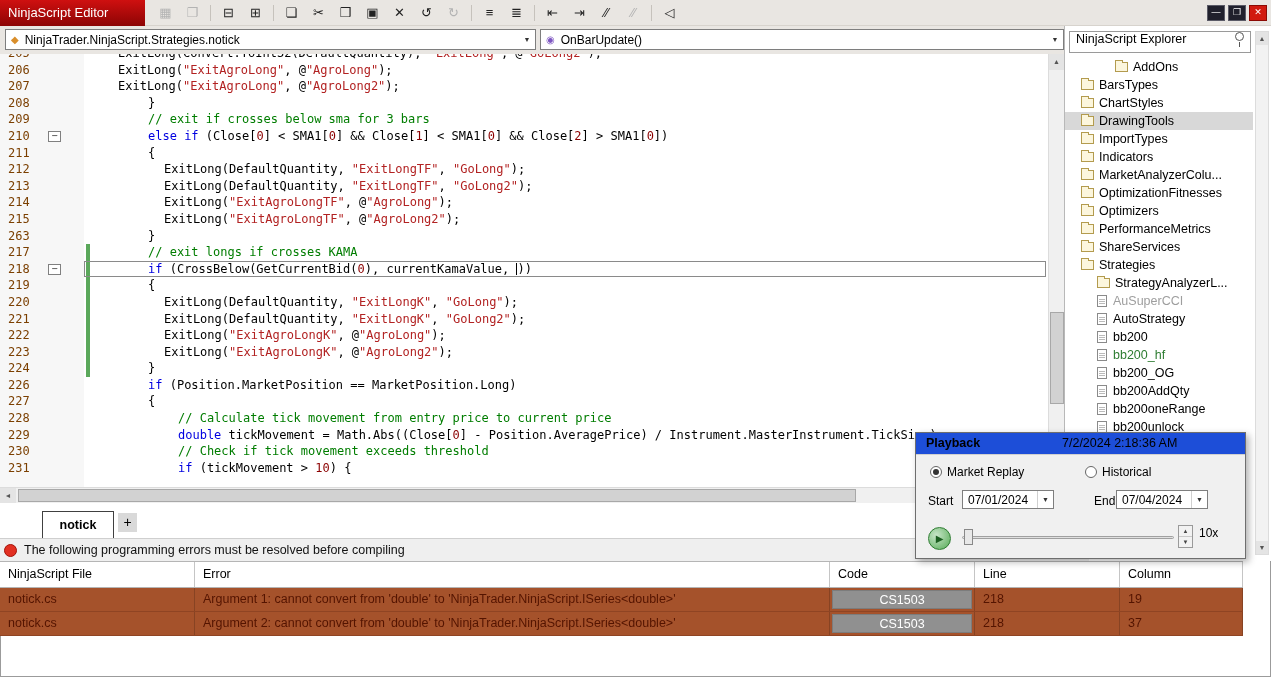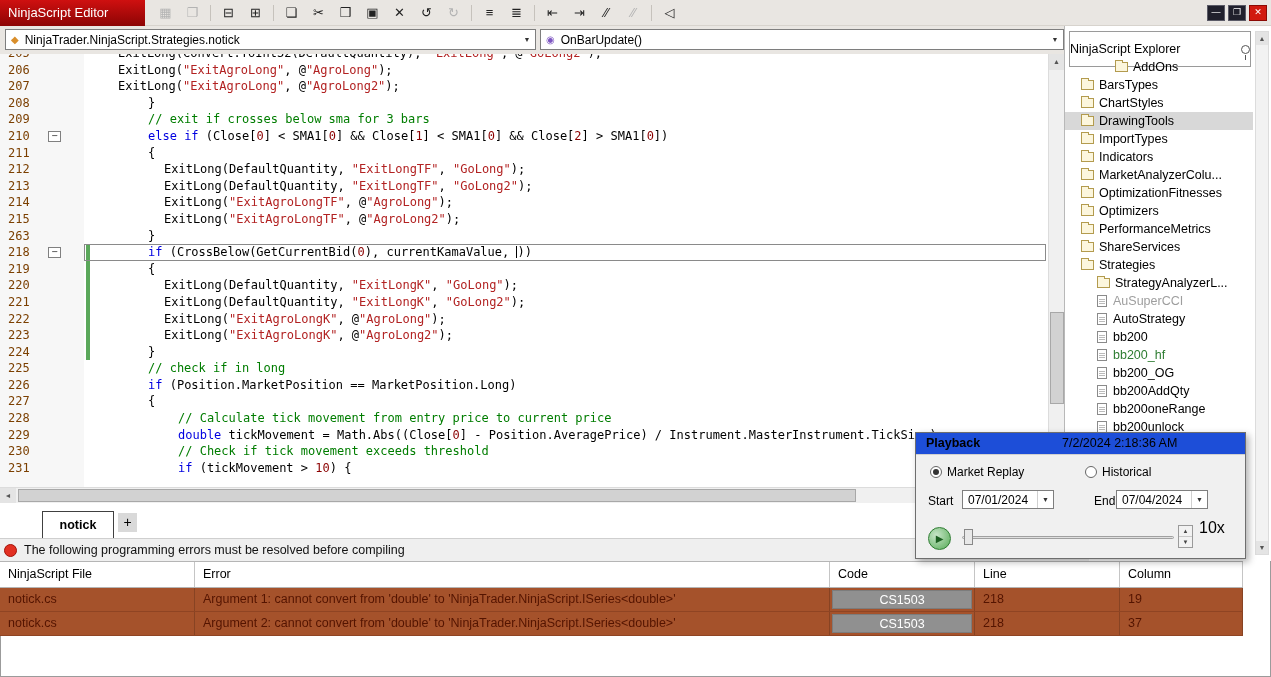--- a/index.html
+++ b/index.html
@@ -53,21 +53,21 @@
   .sb-btn { width:16px; height:16px; font-size:7px; line-height:16px; text-align:center; color:#555; background:#e4e4e4; flex:0 0 16px; }
   .vtrack { flex:1; width:16px; position:relative; }
   .vthumb { position:absolute; left:1px; width:14px; top:58%; height:22%; background:#d2d2d2; border:1px solid #a8a8a8; }
   .hscroll { position:absolute; left:0; top:487px; width:1048px; height:16px; background:#f0f0f0; border-top:1px solid #dcdcdc; display:flex; align-items:center; }
   .htrack { flex:1; height:16px; position:relative; }
   .hthumb { position:absolute; left:2px; width:838px; top:1px; height:13px; background:#d2d2d2; border:1px solid #a8a8a8; }
   .corner { position:absolute; left:1048px; top:487px; width:16px; height:16px; background:#e9e6e2; }
 
   
   .explorer { position:absolute; left:1064px; top:26px; width:207px; height:535px; background:#fff; border-left:1px solid #b8b8b8; }
-  .x-head { position:absolute; left:4px; top:5px; width:182px; height:36px; border:1px solid #9a9a9a; background:#fff; display:flex; align-items:center; padding:0 0; font-size:12.5px; white-space:nowrap; }
+  .x-head { position:absolute; left:4px; top:5px; width:182px; height:22px; border:1px solid #9a9a9a; background:#fff; display:flex; align-items:flex-start; padding:0 6px; font-size:12.5px; white-space:nowrap; }
   .pin { margin-left:auto; width:9px; height:9px; border:1px solid #555; border-radius:50%; position:relative; }
   .pin::after { content:''; position:absolute; left:3px; top:9px; width:1px; height:5px; background:#555; }
   .x-tree { position:absolute; left:0; top:32px; right:18px; bottom:0; overflow:hidden; }
   .x-row { height:18px; display:flex; align-items:center; font-size:12.5px; white-space:nowrap; }
   .x-row.sel { background:#d8d8d8; }
   .x-label.muted { color:#9e9e9e; }
   .x-label.green { color:#2e7d32; }
   .ic-folder { width:13px; height:10px; border:1px solid #b39b4e; background:#fcf6dd; display:inline-block; position:relative; margin-right:5px; flex:0 0 13px; }
   .ic-folder::before { content:''; position:absolute; top:-3px; left:-1px; width:6px; height:2px; border:1px solid #b39b4e; border-bottom:none; background:#fcf6dd; }
   .ic-file { width:10px; height:12px; border:1px solid #8a8a8a; background:#fff; display:inline-block; position:relative; margin-right:6px; flex:0 0 10px; }
@@ -107,21 +107,21 @@
   .dcombo { position:absolute; top:35px; width:92px; height:19px; border:1px solid #7e7e7e; background:#fff; font-size:12px; display:flex; align-items:center; padding-left:5px; }
   .dcombo.start { left:46px; } .dcombo.end { left:200px; }
   .dc-arrow { margin-left:auto; width:16px; text-align:center; font-size:7px; color:#333; border-left:1px solid #d0d0d0; line-height:17px; }
   .play { position:absolute; left:12px; top:72px; width:23px; height:23px; border-radius:50%; border:1px solid #2e7d32; background:radial-gradient(circle at 35% 35%, #c8e6c9, #55aa55); text-align:center; line-height:22px; font-size:10px; color:#1b5e20; }
   .slider { position:absolute; left:46px; top:72px; width:212px; height:20px; }
   .s-track { position:absolute; left:0; right:0; top:9px; height:3px; background:#e0e0e0; border:1px solid #a0a0a0; border-radius:2px; }
   .s-thumb { position:absolute; left:2px; top:2px; width:9px; height:16px; background:#e8e8e8; border:1px solid #888; }
   .spin { position:absolute; left:262px; top:70px; width:15px; height:23px; border:1px solid #9a9a9a; background:#f2f2f2; display:flex; flex-direction:column; }
   .spin span { flex:1; font-size:6px; text-align:center; line-height:10px; color:#444; }
   .spin span:first-child { border-bottom:1px solid #c9c9c9; }
-  .pb-speed { position:absolute; left:283px; top:64px; font-size:16px; }
+  .pb-speed { position:absolute; left:283px; top:71px; font-size:12px; }
 </style>
 </head>
 <body>
 
 <div class="app">
 
   <div class="titlebar">
     <div class="app-title">NinjaScript Editor</div>
     <div class="toolbar">
         <span class="tb-btn off">▦</span>
@@ -174,28 +174,28 @@
       <div class="cl"><span class="ln">207</span><span class="fold"></span><span class="chg"></span><span class="code" style="padding-left: 28px;"><span class="tk-p">ExitLong(</span><span class="tk-s">"ExitAgroLong"</span><span class="tk-p">, @</span><span class="tk-s">"AgroLong2"</span><span class="tk-p">);</span></span></div>
       <div class="cl"><span class="ln">208</span><span class="fold"></span><span class="chg"></span><span class="code" style="padding-left: 58px;"><span class="tk-p">}</span></span></div>
       <div class="cl"><span class="ln">209</span><span class="fold"></span><span class="chg"></span><span class="code" style="padding-left: 58px;"><span class="tk-c">// exit if crosses below sma for 3 bars</span></span></div>
       <div class="cl"><span class="ln">210</span><span class="fold has">−</span><span class="chg"></span><span class="code" style="padding-left: 58px;"><span class="tk-k">else</span><span class="tk-p"> </span><span class="tk-k">if</span><span class="tk-p"> (Close[</span><span class="tk-n">0</span><span class="tk-p">] &lt; SMA1[</span><span class="tk-n">0</span><span class="tk-p">] &amp;&amp; Close[</span><span class="tk-n">1</span><span class="tk-p">] &lt; SMA1[</span><span class="tk-n">0</span><span class="tk-p">] &amp;&amp; Close[</span><span class="tk-n">2</span><span class="tk-p">] &gt; SMA1[</span><span class="tk-n">0</span><span class="tk-p">])</span></span></div>
       <div class="cl"><span class="ln">211</span><span class="fold"></span><span class="chg"></span><span class="code" style="padding-left: 58px;"><span class="tk-p">{</span></span></div>
       <div class="cl"><span class="ln">212</span><span class="fold"></span><span class="chg"></span><span class="code" style="padding-left: 74px;"><span class="tk-p">ExitLong(DefaultQuantity, </span><span class="tk-s">"ExitLongTF"</span><span class="tk-p">, </span><span class="tk-s">"GoLong"</span><span class="tk-p">);</span></span></div>
       <div class="cl"><span class="ln">213</span><span class="fold"></span><span class="chg"></span><span class="code" style="padding-left: 74px;"><span class="tk-p">ExitLong(DefaultQuantity, </span><span class="tk-s">"ExitLongTF"</span><span class="tk-p">, </span><span class="tk-s">"GoLong2"</span><span class="tk-p">);</span></span></div>
       <div class="cl"><span class="ln">214</span><span class="fold"></span><span class="chg"></span><span class="code" style="padding-left: 74px;"><span class="tk-p">ExitLong(</span><span class="tk-s">"ExitAgroLongTF"</span><span class="tk-p">, @</span><span class="tk-s">"AgroLong"</span><span class="tk-p">);</span></span></div>
       <div class="cl"><span class="ln">215</span><span class="fold"></span><span class="chg"></span><span class="code" style="padding-left: 74px;"><span class="tk-p">ExitLong(</span><span class="tk-s">"ExitAgroLongTF"</span><span class="tk-p">, @</span><span class="tk-s">"AgroLong2"</span><span class="tk-p">);</span></span></div>
       <div class="cl"><span class="ln">263</span><span class="fold"></span><span class="chg"></span><span class="code" style="padding-left: 58px;"><span class="tk-p">}</span></span></div>
+      <div class="cl"><span class="ln">217</span><span class="fold"></span><span class="chg on"></span><span class="code" style="padding-left: 58px;"><span class="hl" style="left: 26px; width: 268px; background: rgb(246, 231, 60);"></span><span class="tk-c">// exit longs if crosses KAMA</span></span></div>
       <div class="cl cur"><span class="ln">218</span><span class="fold has">−</span><span class="chg on"></span><span class="code" style="padding-left: 58px;"><span class="hl" style="left: 26px; width: 440px; background: rgb(246, 231, 60);"></span><span class="tk-k">if</span><span class="tk-p"> (CrossBelow(GetCurrentBid(</span><span class="tk-n">0</span><span class="tk-p">), currentKamaValue, </span><span class="caret"></span><span class="tk-p">))</span></span></div>
       <div class="cl"><span class="ln">219</span><span class="fold"></span><span class="chg on"></span><span class="code" style="padding-left: 58px;"><span class="tk-p">{</span></span></div>
       <div class="cl"><span class="ln">220</span><span class="fold"></span><span class="chg on"></span><span class="code" style="padding-left: 74px;"><span class="tk-p">ExitLong(DefaultQuantity, </span><span class="tk-s">"ExitLongK"</span><span class="tk-p">, </span><span class="tk-s">"GoLong"</span><span class="tk-p">);</span></span></div>
       <div class="cl"><span class="ln">221</span><span class="fold"></span><span class="chg on"></span><span class="code" style="padding-left: 74px;"><span class="tk-p">ExitLong(DefaultQuantity, </span><span class="tk-s">"ExitLongK"</span><span class="tk-p">, </span><span class="tk-s">"GoLong2"</span><span class="tk-p">);</span></span></div>
       <div class="cl"><span class="ln">222</span><span class="fold"></span><span class="chg on"></span><span class="code" style="padding-left: 74px;"><span class="tk-p">ExitLong(</span><span class="tk-s">"ExitAgroLongK"</span><span class="tk-p">, @</span><span class="tk-s">"AgroLong"</span><span class="tk-p">);</span></span></div>
       <div class="cl"><span class="ln">223</span><span class="fold"></span><span class="chg on"></span><span class="code" style="padding-left: 74px;"><span class="tk-p">ExitLong(</span><span class="tk-s">"ExitAgroLongK"</span><span class="tk-p">, @</span><span class="tk-s">"AgroLong2"</span><span class="tk-p">);</span></span></div>
       <div class="cl"><span class="ln">224</span><span class="fold"></span><span class="chg on"></span><span class="code" style="padding-left: 58px;"><span class="tk-p">}</span></span></div>
-      <div class="cl"><span class="ln">225</span><span class="fold"></span><span class="chg"></span><span class="code" style="padding-left: 58px;"><span class="tk-c">// check if in long</span></span></div>
       <div class="cl"><span class="ln">226</span><span class="fold"></span><span class="chg"></span><span class="code" style="padding-left: 58px;"><span class="tk-k">if</span><span class="tk-p"> (Position.MarketPosition == MarketPosition.Long)</span></span></div>
       <div class="cl"><span class="ln">227</span><span class="fold"></span><span class="chg"></span><span class="code" style="padding-left: 58px;"><span class="tk-p">{</span></span></div>
       <div class="cl"><span class="ln">228</span><span class="fold"></span><span class="chg"></span><span class="code" style="padding-left: 88px;"><span class="tk-c">// Calculate tick movement from entry price to current price</span></span></div>
       <div class="cl"><span class="ln">229</span><span class="fold"></span><span class="chg"></span><span class="code" style="padding-left: 88px;"><span class="tk-k">double</span><span class="tk-p"> tickMovement = Math.Abs((Close[</span><span class="tk-n">0</span><span class="tk-p">] - Position.AveragePrice) / Instrument.MasterInstrument.TickSize);</span></span></div>
       <div class="cl"><span class="ln">230</span><span class="fold"></span><span class="chg"></span><span class="code" style="padding-left: 88px;"><span class="tk-c">// Check if tick movement exceeds threshold</span></span></div>
       <div class="cl"><span class="ln">231</span><span class="fold"></span><span class="chg"></span><span class="code" style="padding-left: 88px;"><span class="tk-k">if</span><span class="tk-p"> (tickMovement &gt; </span><span class="tk-n">10</span><span class="tk-p">) {</span></span></div>
     </div>
 
   <div class="vscroll">
     <span class="sb-btn">▲</span>

